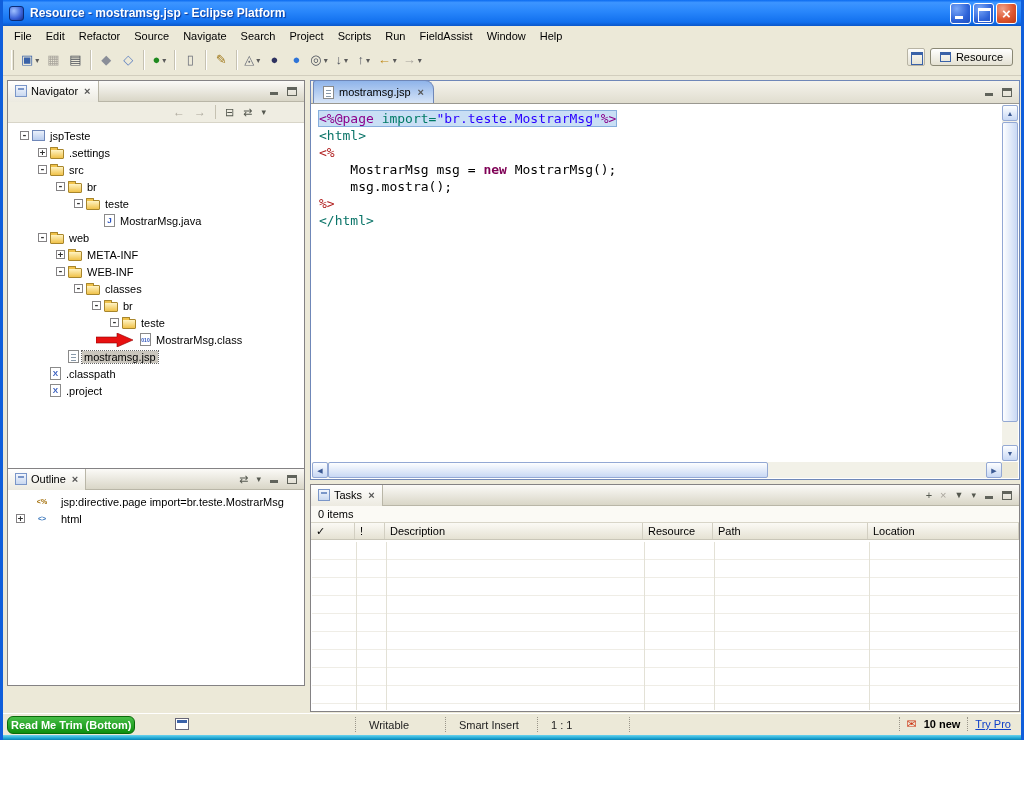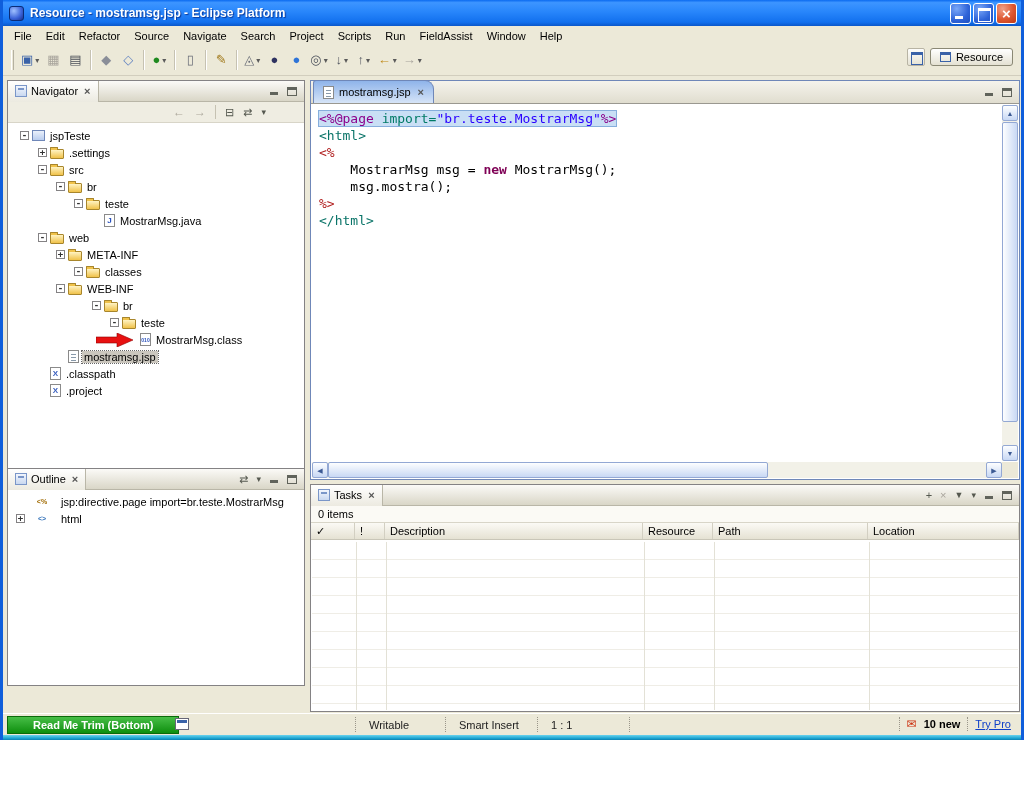--- a/index.html
+++ b/index.html
@@ -104,22 +104,22 @@
 
   
   .orow { height:17px; display:flex; align-items:center; gap:10px; white-space:nowrap; padding-left:8px; }
   .ico-jsptag { width:14px; text-align:center; font:bold 7px/12px "Liberation Sans",sans-serif; color:#A06A00; }
   .ico-jsptag::before { content:'<%'; }
   .ico-htmltag { width:14px; text-align:center; font:bold 7px/12px "Liberation Sans",sans-serif; color:#2F6FB8; }
   .ico-htmltag::before { content:'<>'; }
 
   
   .statusbar { position:absolute; left:0; right:0; top:713px; height:22px; background:#ECE9D8; border-top:1px solid #fff; }
-  .trimbtn { position:absolute; left:4px; top:2px; padding:2px 25px; color:#fff; font-weight:bold;
-    background:linear-gradient(180deg,#47BE47,#0E8F0E); border:1px solid #0A6A0A; border-radius:0; }
+  .trimbtn { position:absolute; left:4px; top:2px; padding:2px 3px; color:#fff; font-weight:bold;
+    background:linear-gradient(180deg,#47BE47,#0E8F0E); border:1px solid #0A6A0A; border-radius:6px; }
   .fastview { position:absolute; left:172px; top:4px; width:14px; height:12px; border:1px solid #667; background:#fff; }
   .fastview::after { content:''; position:absolute; left:1px; right:1px; top:1px; height:3px; background:#3A62A8; }
   .sb-cell { position:absolute; top:5px; color:#222; }
   .sb-sep { position:absolute; top:3px; height:15px; border-left:1px dotted #9A968A; }
   .sb-right { position:absolute; right:10px; top:3px; display:flex; align-items:center; gap:7px; }
   .mail-ico { color:#CC3311; font-size:12px; }
   .mail-count { font-weight:bold; }
   .trypro { color:#1040C8; text-decoration:underline; }
   .sb-vline { width:1px; height:14px; border-left:1px dotted #9A968A; }
 
@@ -282,29 +282,29 @@
       <div class="trow" style="padding-left:30px">
           <span class="exp minus"></span>
           <span class="ico ico-folder"></span>
           <span class="tlabel">web</span>
         </div>
       <div class="trow" style="padding-left:48px">
           <span class="exp plus"></span>
           <span class="ico ico-folder"></span>
           <span class="tlabel">META-INF</span>
         </div>
+      <div class="trow" style="padding-left:48px">
+          <span class="exp minus"></span>
+          <span class="ico ico-folder"></span>
+          <span class="tlabel">WEB-INF</span>
+        </div>
       <div class="trow" style="padding-left:66px">
           <span class="exp minus"></span>
           <span class="ico ico-folder"></span>
           <span class="tlabel">classes</span>
-        </div>
-      <div class="trow" style="padding-left:48px">
-          <span class="exp minus"></span>
-          <span class="ico ico-folder"></span>
-          <span class="tlabel">WEB-INF</span>
         </div>
       <div class="trow" style="padding-left:84px">
           <span class="exp minus"></span>
           <span class="ico ico-folder"></span>
           <span class="tlabel">br</span>
         </div>
       <div class="trow" style="padding-left:102px">
           <span class="exp minus"></span>
           <span class="ico ico-folder"></span>
           <span class="tlabel">teste</span>

